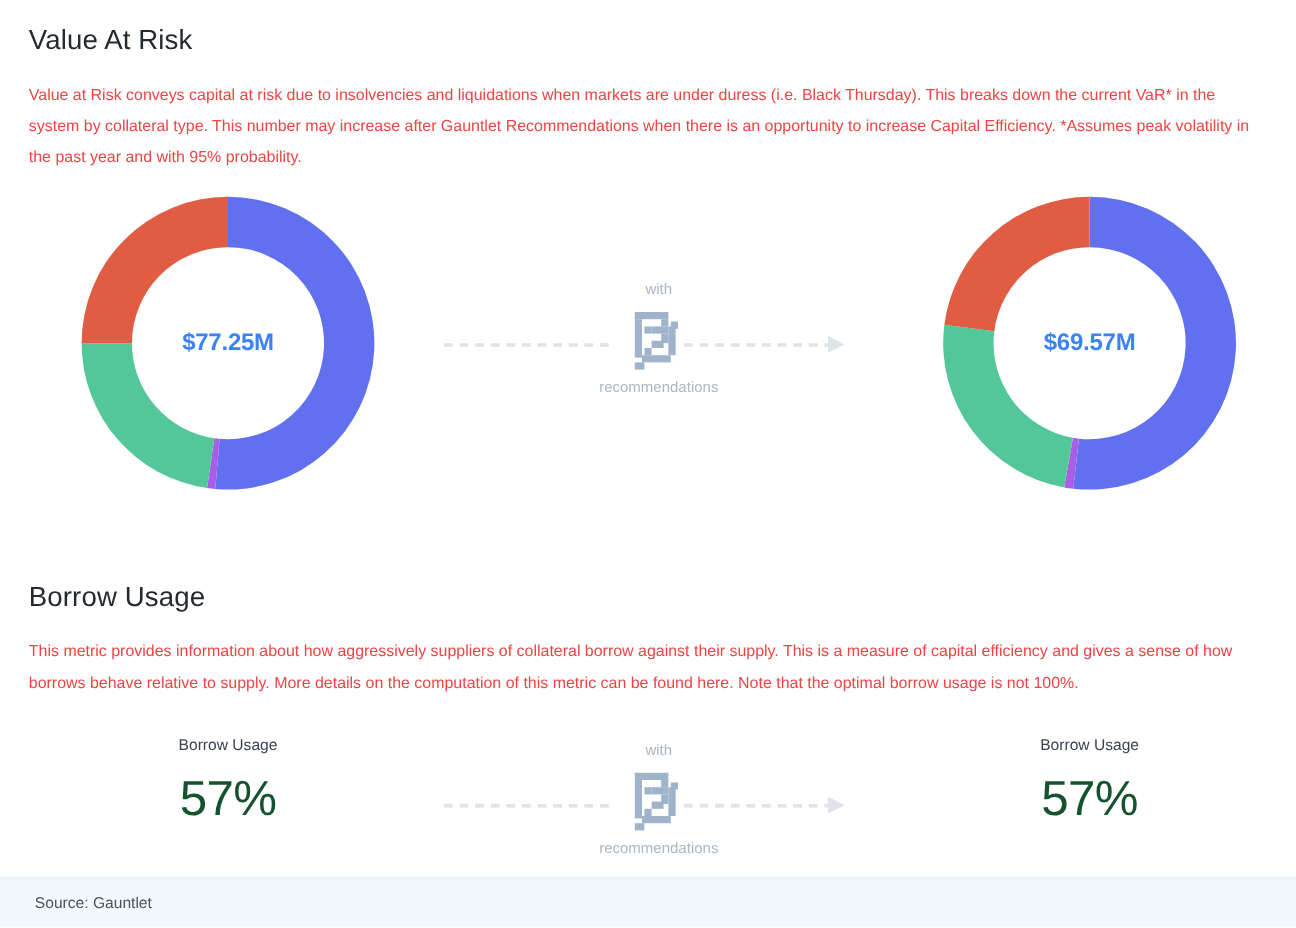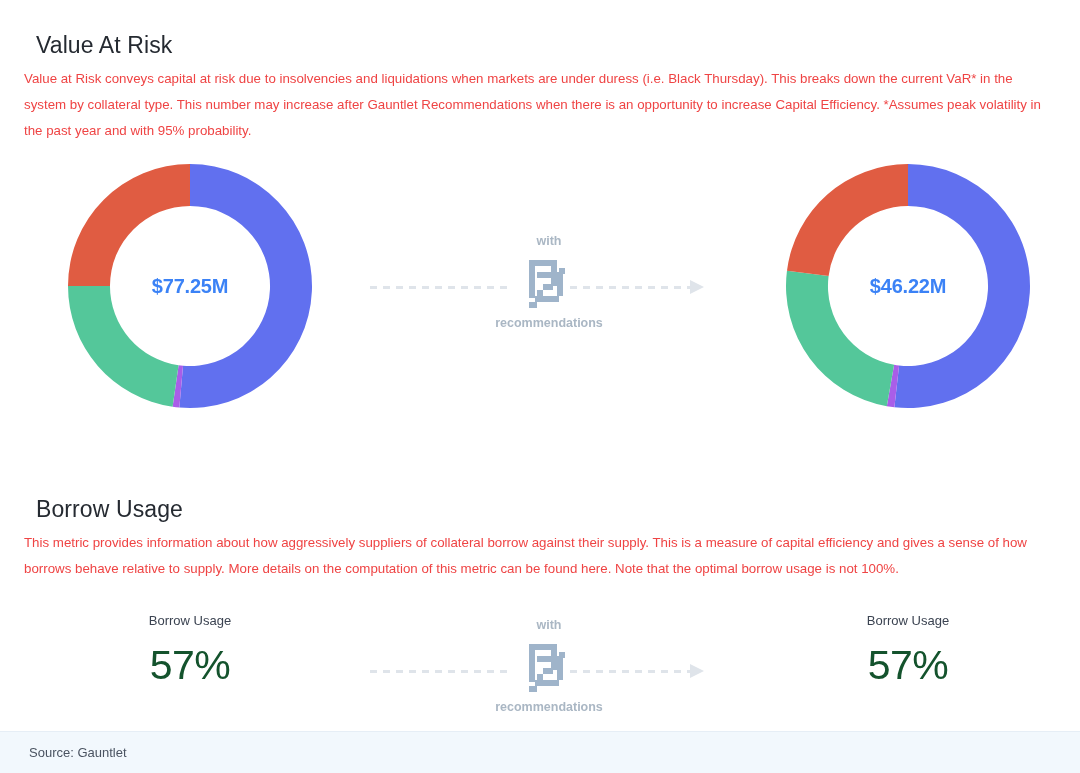--- a/index.html
+++ b/index.html
@@ -20,21 +20,21 @@
 
   
   .section-title {
     position: absolute;
     left: 24px;
     font-size: 23px;
     font-weight: 400;
     color: #252a31;
     letter-spacing: 0.1px;
     line-height: 1.2;
-    margin: 12px;
+    margin: 0;
   }
   .section-desc {
     position: absolute;
     left: 24px;
     width: 1032px;
     font-size: 13.3px;
     font-weight: 400;
     color: #ef4444;
     line-height: 26px;
     margin: 0;
@@ -74,21 +74,21 @@
   #connector-var { left: 364px; top: 214px; }
   #connector-bu  { left: 364px; top: 598px; }
 
   .connector .with-label,
   .connector .rec-label {
     position: absolute;
     left: 0; width: 370px;
     text-align: center;
     color: #aab7c4;
     font-size: 12.5px;
-    font-weight: 700;
+    font-weight: 400;
   }
   .connector .with-label { top: 20px; }
   .connector .rec-label  { top: 102px; }
 
   .connector .track {
     position: absolute;
     top: 70px;
     left: 6px;
     width: 334px;
     height: 6px;
@@ -208,21 +208,21 @@
     <div class="rec-label">recommendations</div>
   </div>
 
   <div class="donut-wrap" id="donut-right">
     <svg class="donut-svg" viewBox="0 0 250 250">
         <path d="M 125.00000000000001 3 A 122 122 0 1 1 111.40079027082831 246.23968613759274 L 116.07891841766337 204.53323410626086 A 80.032 80.032 0 1 0 125 44.968 Z" fill="#6170ef"></path>
         <path d="M 111.40079027082831 246.23968613759274 A 122 122 0 0 1 103.8149223246345 245.14654586748938 L 111.10258904496024 203.81613408907305 A 80.032 80.032 0 0 0 116.07891841766337 204.53323410626086 Z" fill="#a95ee8"></path>
         <path d="M 103.8149223246345 245.14654586748938 A 122 122 0 0 1 3.962006439633697 109.70934550515493 L 45.59907622439971 114.96933065138164 A 80.032 80.032 0 0 0 111.10258904496024 203.81613408907305 Z" fill="#54c79a"></path>
         <path d="M 3.962006439633697 109.70934550515493 A 122 122 0 0 1 124.99999999999997 3 L 124.99999999999999 44.968 A 80.032 80.032 0 0 0 45.59907622439971 114.96933065138164 Z" fill="#e05c42"></path>
       </svg>
-    <div class="donut-center-label">$46.22M</div>
+    <div class="donut-center-label">$69.57M</div>
   </div>
 
   <h2 class="section-title" id="bu-title">Borrow Usage</h2>
 
   <p class="section-desc" id="bu-desc">This metric provides information about how aggressively suppliers of collateral borrow against their supply. This is a measure of capital efficiency and gives a sense of how borrows behave relative to supply. More details on the computation of this metric can be found here. Note that the optimal borrow usage is not 100%.</p>
 
   <div class="metric" id="metric-left">
     <div class="metric-label">Borrow Usage</div>
     <div class="metric-value">57%</div>
   </div>

